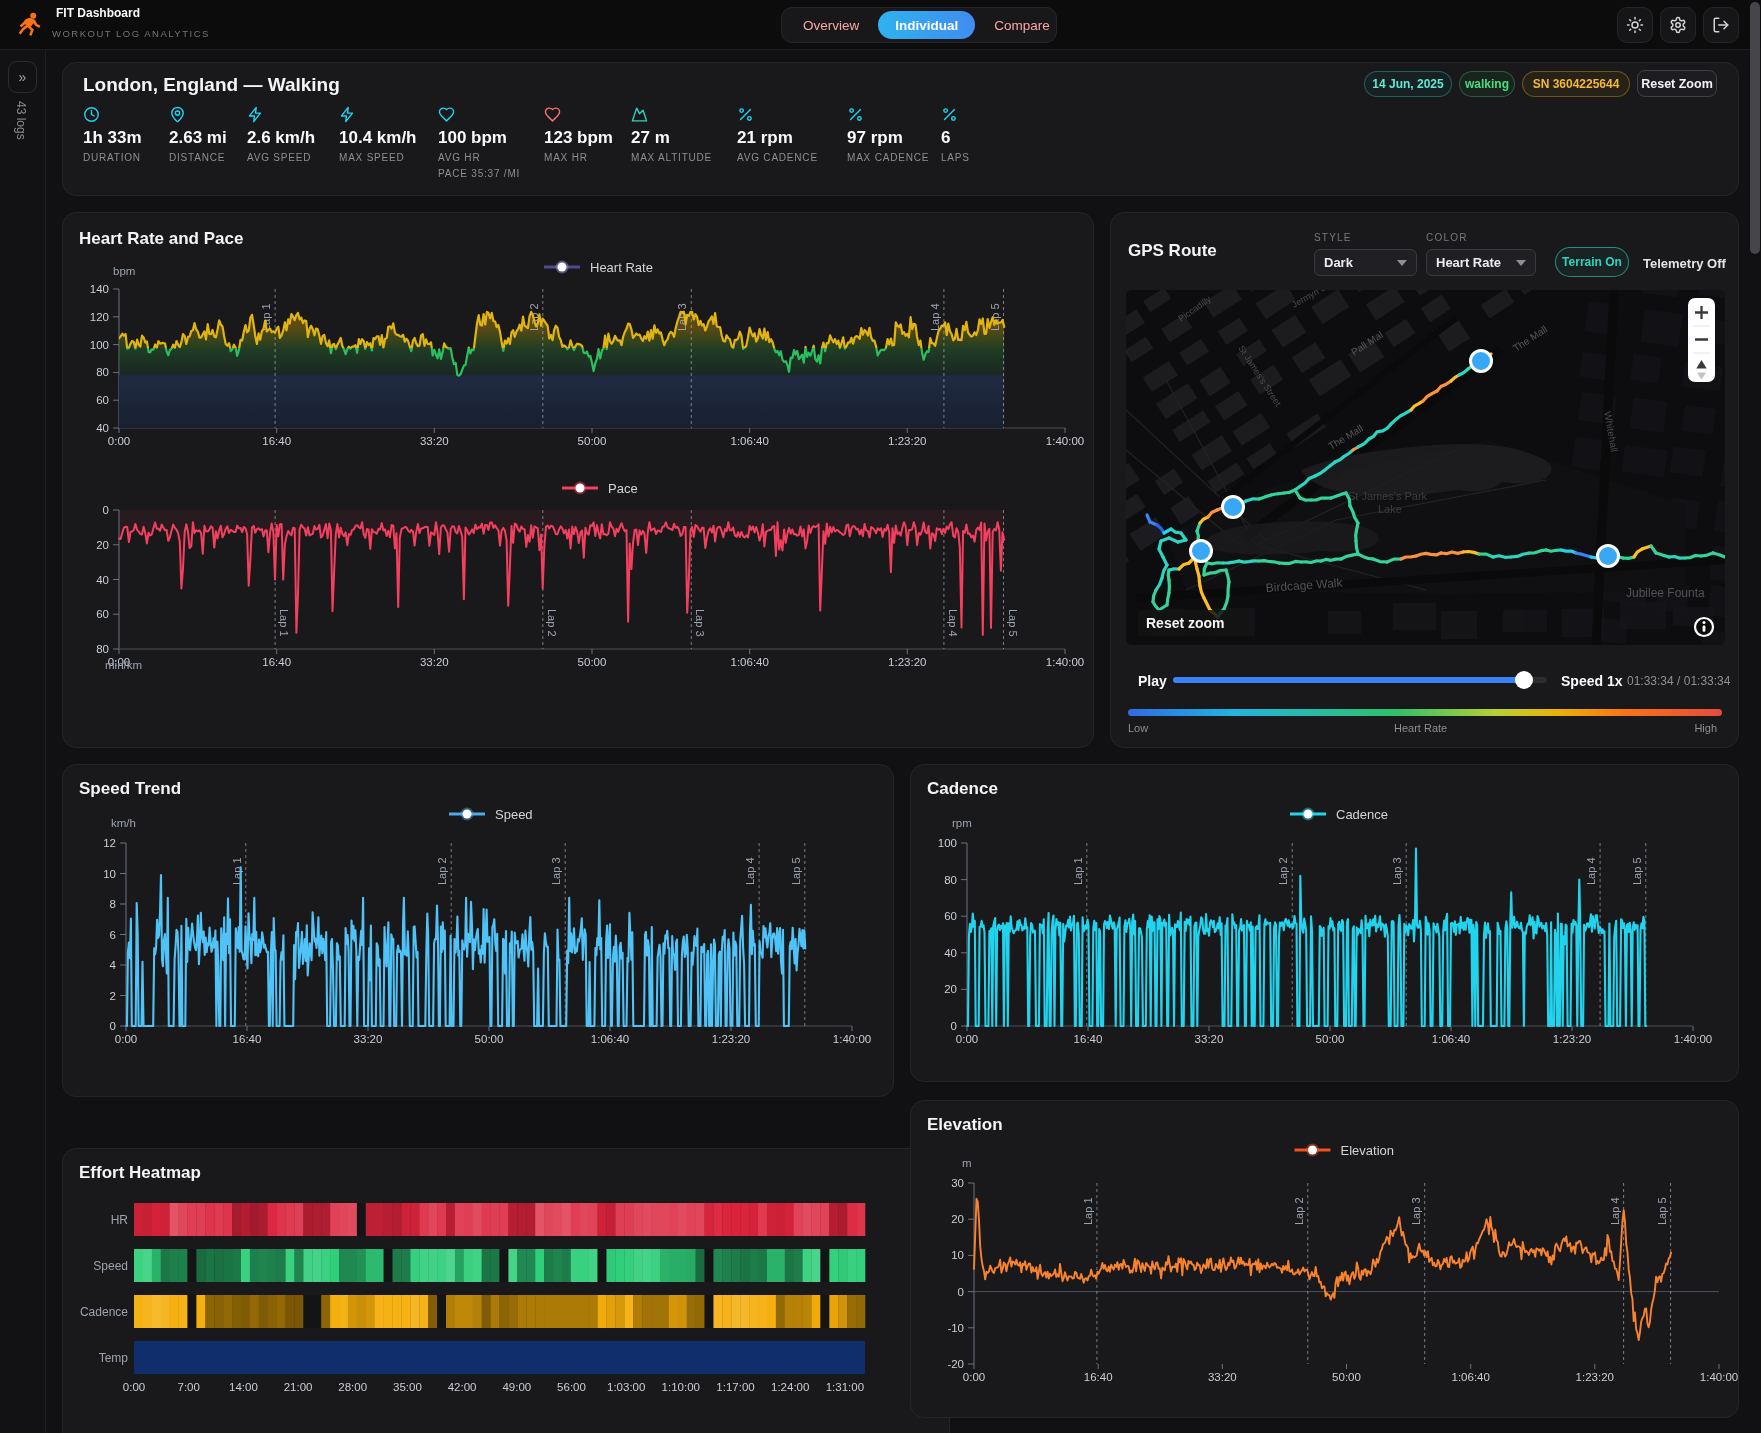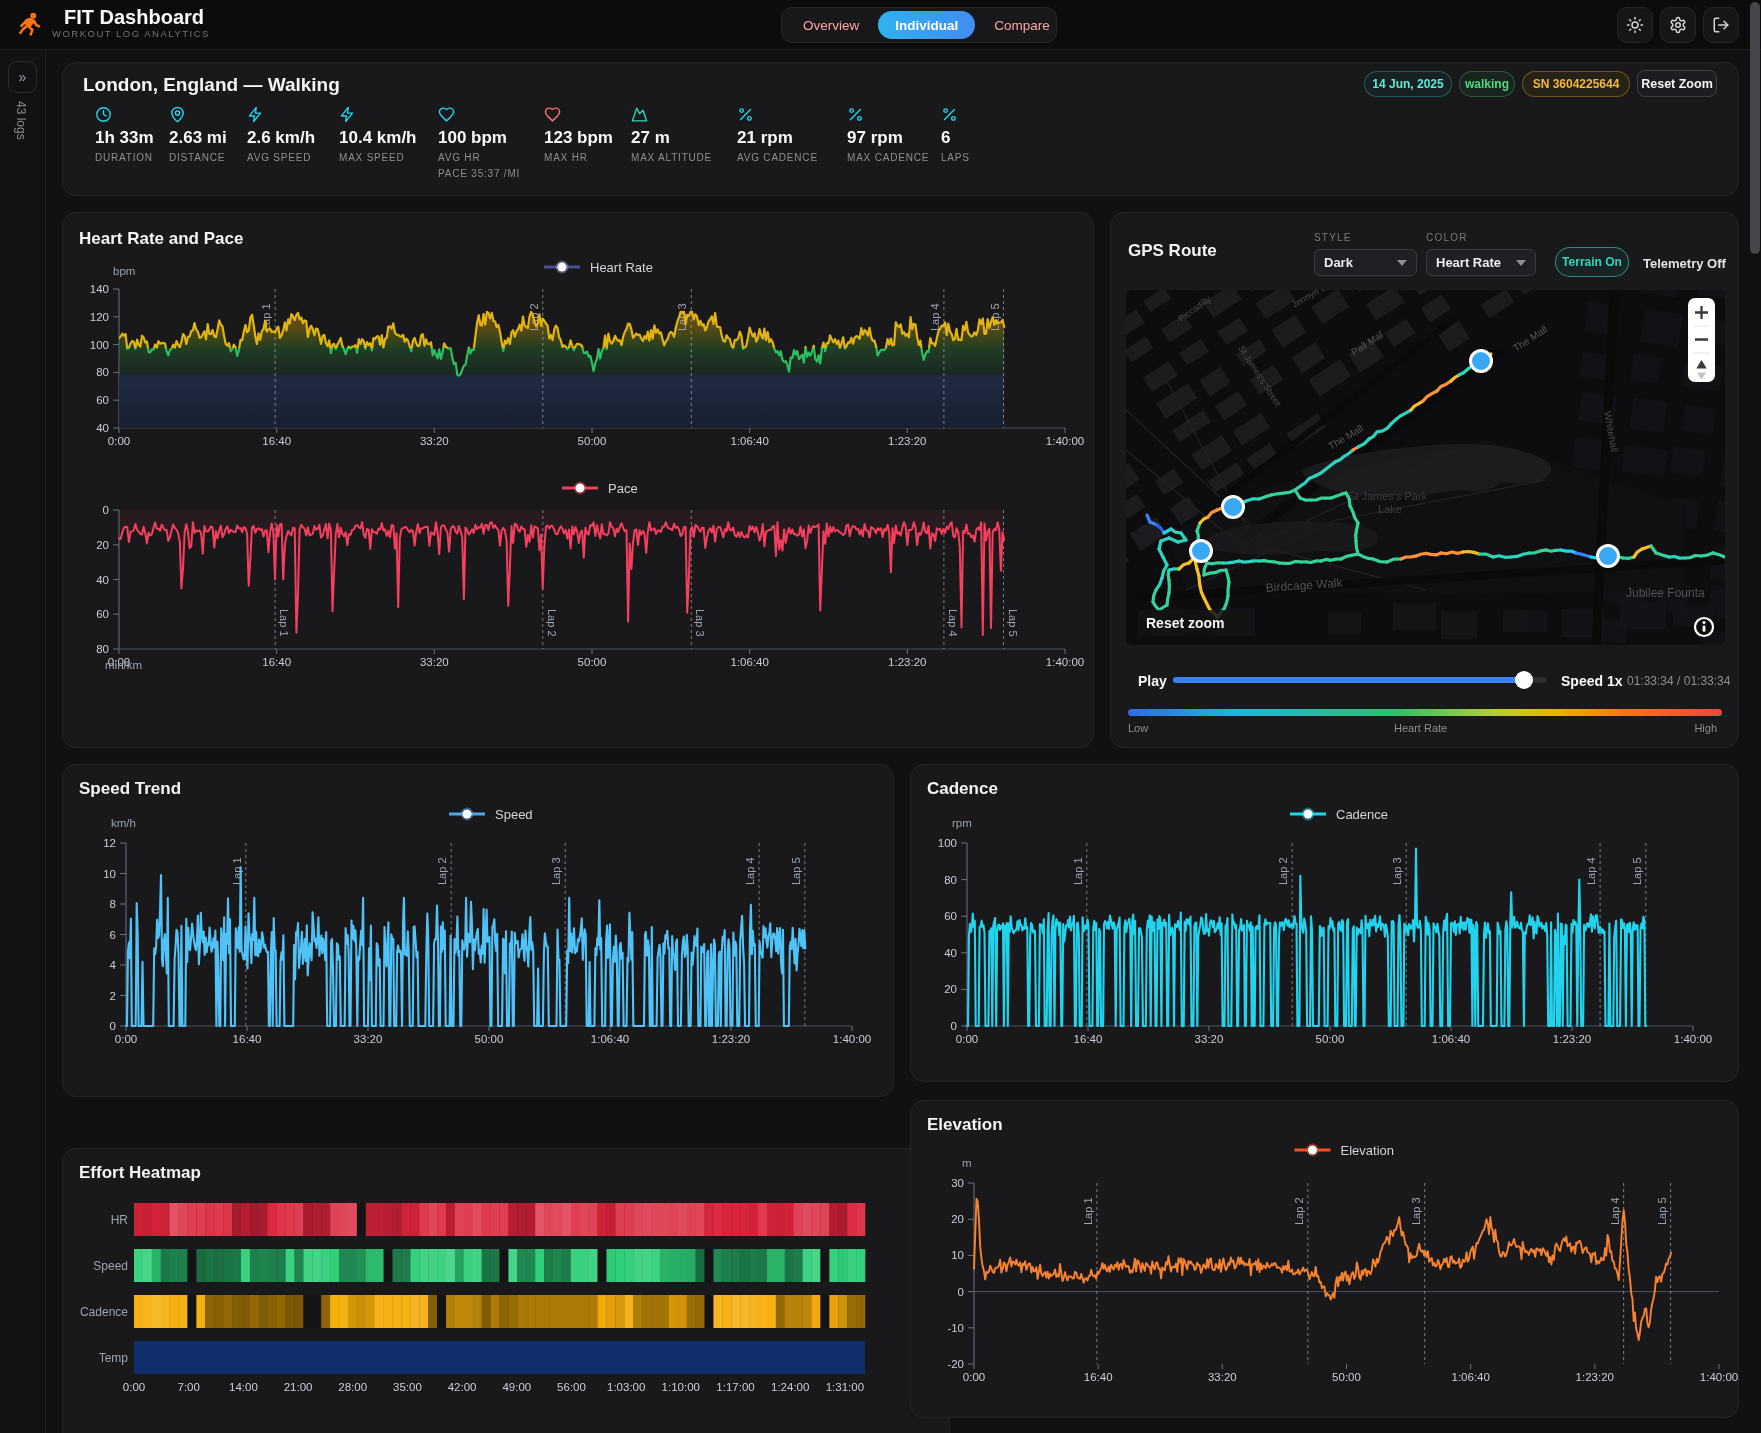--- a/index.html
+++ b/index.html
@@ -1,17 +1,17 @@
 <!DOCTYPE html>
 <html><head><meta charset="utf-8"><style>
 * { margin:0; padding:0; box-sizing:border-box; }
 body { width:1761px; height:1433px; background:#111113; font-family:"Liberation Sans",sans-serif; overflow:hidden; position:relative; }
 .nav { position:absolute; left:0; top:0; width:1761px; height:50px; background:#0c0c0d; border-bottom:1px solid #1e1e21; }
 .logo { position:absolute; left:14px; top:10px; }
-.ltitle { position:absolute; left:64px; top:6px; font-size:20px; font-weight:bold; color:#fafafa; }
+.ltitle { position:absolute; left:56px; top:6px; font-size:12px; font-weight:bold; color:#fafafa; }
 .lsub { position:absolute; left:52px; top:28px; font-size:9.5px; color:#73737b; letter-spacing:1.5px; }
 .tabs { position:absolute; left:781px; top:7px; width:276px; height:36px; background:#18181b; border:1px solid #27272a; border-radius:11px; display:flex; align-items:center; padding:4px; gap:2px; }
 .tab { height:28px; border-radius:14px; font-size:13.5px; color:#fca5a5; display:flex; align-items:center; justify-content:center; padding:0 17px; }
 .tab.active { background:linear-gradient(90deg,#2eb2ef,#418cf0); color:#fff; font-weight:bold; }
 .navbtns { position:absolute; right:22px; top:7px; display:flex; gap:7px; }
 .nbtn { width:36px; height:36px; border-radius:10px; background:#161618; border:1px solid #26262a; display:flex; align-items:center; justify-content:center; }
 .side { position:absolute; left:0; top:50px; width:46px; height:1383px; background:#121214; border-right:1px solid #202023; }
 .sbtn { position:absolute; left:8px; top:11px; width:29px; height:32px; border:1px solid #2c2c30; border-radius:9px; color:#9ca3af; font-size:14px; display:flex; align-items:center; justify-content:center; }
 .slog { position:absolute; left:14px; top:51px; font-size:12px; color:#8a8a90; writing-mode:vertical-rl; }
 .card { position:absolute; background:#19191b; border:1px solid #252528; border-radius:14px; }
@@ -82,21 +82,21 @@
   </div>
 
 <div class="card" style="left:62px;top:62px;width:1677px;height:134px;">
   <div class="htitle">London, England — Walking</div>
   <div class="badges">
       <div class="badge b1">14 Jun, 2025</div>
       <div class="badge b2">walking</div>
       <div class="badge b3">SN 3604225644</div>
       <div class="rzoom">Reset Zoom</div>
     </div>
-  <div class="stat" style="left:32px">
+  <div class="stat" style="left:20px">
       <div class="sic"><svg width="17" height="17" viewBox="0 0 24 24" fill="none" stroke="#22d3ee" stroke-width="2" stroke-linecap="round" stroke-linejoin="round">
           <circle cx="12" cy="12" r="9.5"></circle>
           <path d="M12 6.5V12l3.5 2"></path>
         </svg></div>
       <div class="sval">1h 33m</div>
       <div class="slab">DURATION</div>
     </div>
     <div class="stat" style="left:106px">
       <div class="sic"><svg width="17" height="17" viewBox="0 0 24 24" fill="none" stroke="#22d3ee" stroke-width="2" stroke-linecap="round" stroke-linejoin="round">
           <path d="M20 10c0 5-5.5 10.2-7.4 11.8a1 1 0 0 1-1.2 0C9.5 20.2 4 15 4 10a8 8 0 0 1 16 0Z"></path>

